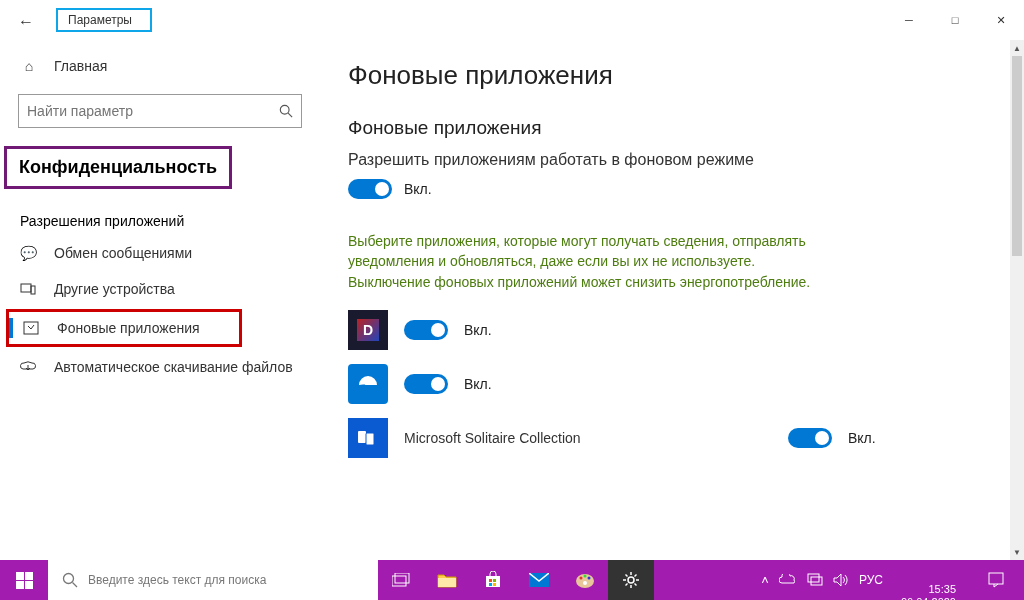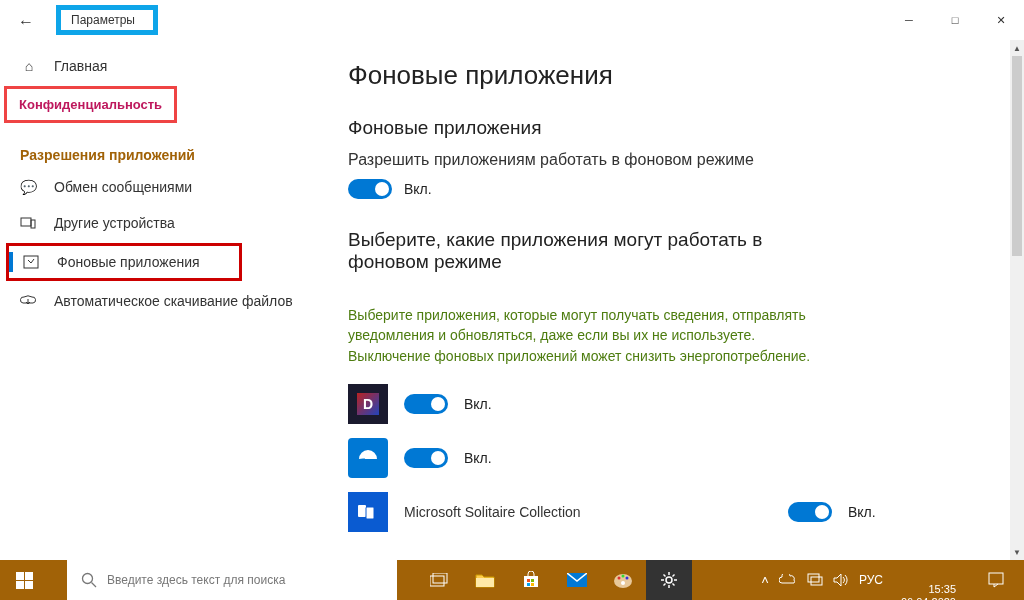--- a/index.html
+++ b/index.html
@@ -2,33 +2,33 @@
 <html><head>
 <meta charset="utf-8">
 <style>
 * { margin: 0; padding: 0; box-sizing: border-box; font-family: "Segoe UI", Arial, sans-serif; }
 body { width: 1024px; height: 600px; overflow: hidden; background: #fff; position: relative; }
 
 .window { width: 1024px; height: 560px; background: #fff; display: flex; flex-direction: column; }
 .titlebar { height: 40px; display: flex; align-items: center; justify-content: space-between; padding: 0 0 0 18px; }
 .titlebar-left { display: flex; align-items: center; gap: 18px; }
 .back-arrow { font-size: 16px; color: #333; cursor: pointer; }
-.title-box { border: 5px solid #0ea5e9; padding: 3px 18px 3px 10px; margin-left: 4px; font-size: 12px; color: #333; }
+.title-box { border: 2px solid #0ea5e9; padding: 3px 18px 3px 10px; margin-left: 4px; font-size: 12px; color: #333; }
 .win-controls { display: flex; }
 .win-btn { width: 46px; height: 32px; display: flex; align-items: center; justify-content: center; font-size: 11px; color: #333; cursor: pointer; font-family: Arial; }
 
 .body-area { flex: 1; display: flex; overflow: hidden; }
 .sidebar { width: 320px; padding: 12px 0 0 0; overflow: hidden; }
 .home-row { display: flex; align-items: center; gap: 16px; padding: 6px 20px; font-size: 14px; color: #333; cursor: pointer; }
 .home-row .icon { width: 18px; text-align: center; }
 .search-box { margin: 14px 18px 12px 18px; height: 34px; border: 1px solid #999; background: #fff; display: flex; align-items: center; padding: 0 8px; }
 .search-box input { flex: 1; border: none; outline: none; font-size: 14px; color: #555; background: transparent; }
 .search-box .mag { color: #555; }
-.cat-box { border: 3px solid #ef4444; margin: 6px 12px 10px 4px; padding: 8px 12px; display: inline-block; font-size: 13px; font-weight: 600; color: #be185d; }
-.perms-label { padding: 14px 20px 6px 20px; font-size: 14px; color: #a16207; font-weight: bold; }
+.cat-box { border: 3px solid #701a75; margin: 6px 12px 10px 4px; padding: 8px 12px; display: inline-block; font-size: 18px; font-weight: 600; color: #000000; }
+.perms-label { padding: 14px 20px 6px 20px; font-size: 14px; color: #000000; }
 .nav-item { display: flex; align-items: center; gap: 16px; padding: 10px 20px; font-size: 14px; color: #333; cursor: pointer; position: relative; }
 .nav-item .icon { width: 18px; text-align: center; color: #333; }
 .nav-item.active::before { content: ""; position: absolute; left: 0; top: 6px; bottom: 6px; width: 4px; background: #0078d4; }
 .nav-box { border: 3px solid #c00; margin: 2px 78px 2px 6px; }
 .nav-box .nav-item { padding: 8px 14px; }
 
 .content { flex: 1; padding: 20px 28px; overflow: hidden; color: #222; }
 .content h1 { font-size: 26px; font-weight: 400; margin-bottom: 26px; }
 .content h2 { font-size: 19px; font-weight: 400; margin-bottom: 12px; }
 .subtext { font-size: 16px; color: #333; margin-bottom: 10px; }
@@ -47,21 +47,21 @@
 .dolby { background: #1a1a2e; }
 .dolby-inner { width: 22px; height: 22px; background: linear-gradient(135deg,#b22,#24b); display:flex; align-items:center; justify-content:center; font-weight:bold; font-size:14px; }
 .edge { background: #0078d4; border-radius: 4px; }
 .sol { background: #0a5bd1; }
 
 .scrollbar { width: 14px; background: #f0f0f0; display: flex; flex-direction: column; }
 .sb-btn { height: 16px; display: flex; align-items: center; justify-content: center; font-size: 8px; color: #555; cursor: pointer; }
 .sb-track { flex: 1; position: relative; }
 .sb-thumb { position: absolute; left: 2px; right: 2px; top: 0; height: 200px; background: #ccc; cursor: pointer; }
 
-.taskbar { position: absolute; bottom: 0; left: 0; right: 0; height: 40px; background: #a16207; display: flex; align-items: center; color: #fff; font-size: 12px; gap: 19px; }
+.taskbar { position: absolute; bottom: 0; left: 0; right: 0; height: 40px; background: #a21caf; display: flex; align-items: center; color: #fff; font-size: 12px; }
 .start-btn { width: 48px; height: 40px; display: flex; align-items: center; justify-content: center; cursor: pointer; }
 .win-logo { display: grid; grid-template-columns: 8px 8px; grid-template-rows: 8px 8px; gap: 1px; }
 .win-logo span { background: #fff; }
 .tb-search { flex: 0 0 330px; height: 40px; background: #fff; display: flex; align-items: center; gap: 10px; padding: 0 14px; color: #777; cursor: text; }
 .tb-icons { display: flex; align-items: center; }
 .tb-icon { width: 46px; height: 40px; display: flex; align-items: center; justify-content: center; cursor: pointer; font-size: 16px; }
 .tb-tray { margin-left: auto; display: flex; align-items: center; gap: 10px; padding-right: 6px; }
 .tb-tray .tray-icon { cursor: pointer; font-size: 13px; }
 .tb-clock { text-align: right; font-size: 11px; line-height: 1.15; padding: 0 8px; cursor: pointer; margin-top: 32px; }
 .tb-notif { width: 44px; height: 40px; display: flex; align-items: center; justify-content: center; cursor: pointer; }
@@ -83,20 +83,29 @@
       <div class="win-btn">✕</div>
     </div>
   </div>
 
   <div class="body-area">
     <div class="sidebar">
       <div class="home-row">
         <span class="icon">⌂</span>
         <span>Главная</span>
       </div>
+      <div class="search-box">
+        <input placeholder="Найти параметр" style="">
+        <span class="mag">
+          <svg width="14" height="14" viewBox="0 0 16 16">
+              <circle cx="6.5" cy="6.5" r="5" fill="none" stroke="#555" stroke-width="1.3"></circle>
+              <line x1="10.5" y1="10.5" x2="15" y2="15" stroke="#555" stroke-width="1.3"></line>
+            </svg>
+        </span>
+      </div>
       <div class="cat-box">Конфиденциальность</div>
       <div class="perms-label">Разрешения приложений</div>
 
       <div class="nav-item">
         <span class="icon">💬</span>
         <span>Обмен сообщениями</span>
       </div>
       <div class="nav-item">
         <span class="icon">
           <svg width="16" height="14" viewBox="0 0 16 14">
@@ -129,21 +138,20 @@
 
     <div class="content">
       <h1>Фоновые приложения</h1>
       <h2>Фоновые приложения</h2>
       <div class="subtext">Разрешить приложениям работать в фоновом режиме</div>
       <div class="toggle-row">
         <div class="toggle"></div>
         <span class="toggle-label">Вкл.</span>
       </div>
 
-      <h2 style="max-width:460px;">Выберите, какие приложения могут работать в фоновом режиме</h2>
       <div class="desc">Выберите приложения, которые могут получать сведения, отправлять уведомления и обновляться, даже если вы их не используете. Выключение фоновых приложений может снизить энергопотребление.</div>
 
       <div class="app-row">
         <div class="app-icon dolby">
             <div class="dolby-inner">D</div>
           </div>
         <div class="toggle"></div>
         <span class="toggle-label">Вкл.</span>
       </div>
       <div class="app-row">

